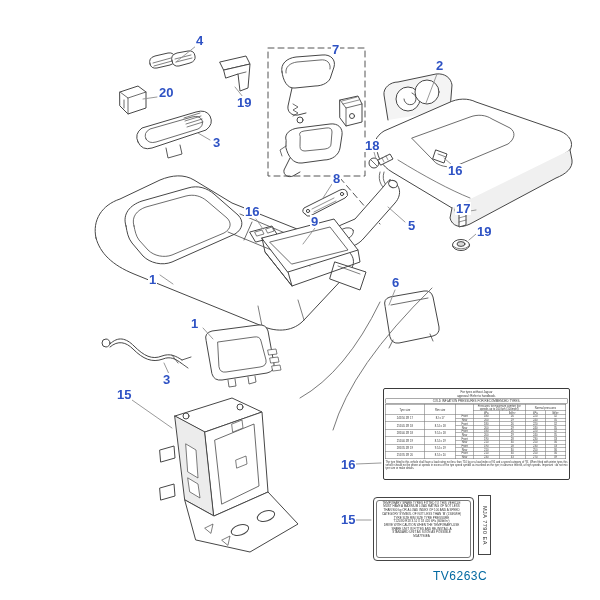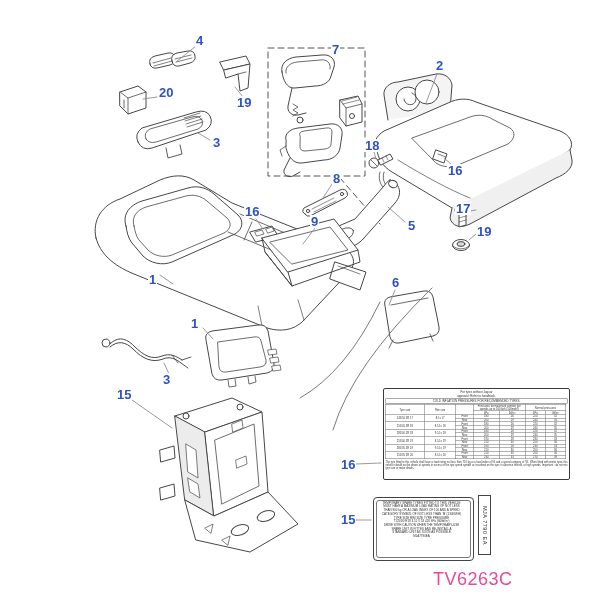--- a/index.html
+++ b/index.html
@@ -25,21 +25,21 @@
              border:1.2px solid #444;border-radius:4px;background:#fff;overflow:hidden;}
   .p15ring{position:absolute;left:2px;top:2px;right:2px;bottom:2px;border:.8px solid #777;border-radius:3px;}
   .p15inner{width:190px;height:118px;transform:scale(.5);transform-origin:0 0;
             color:#333;text-align:center;padding-top:6px;}
   .p15inner .sline{font-size:6px;line-height:7.4px;white-space:nowrap;}
   .p15strip{position:absolute;left:478px;top:495px;width:11px;height:58px;border:1px solid #444;
             background:#fff;color:#333;font-size:5.5px;letter-spacing:.5px;
             writing-mode:vertical-rl;text-align:center;line-height:10px;overflow:hidden;}
   
   .copyright{position:absolute;left:287px;top:567px;font-size:10.5px;color:#2e2e2e;}
-  .dwgcode{position:absolute;left:433px;top:569px;font-size:18px;color:#ec4899;letter-spacing:.5px;}
+  .dwgcode{position:absolute;left:433px;top:569px;font-size:12px;color:#0369a1;letter-spacing:.5px;}
 </style>
 </head>
 <body>
 
 <div class="stage">
 
 <svg width="600" height="600" viewBox="0 0 600 600">
   <g fill="#ffffff" stroke="#474747" stroke-width="1" stroke-linejoin="round" stroke-linecap="round">
 
     <g>

